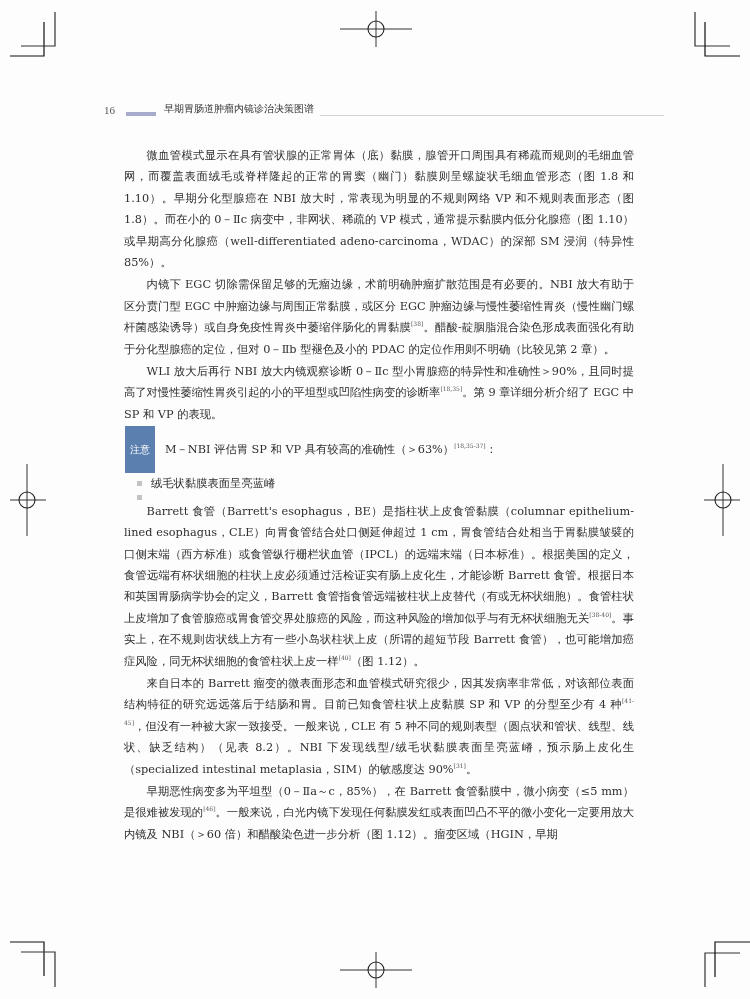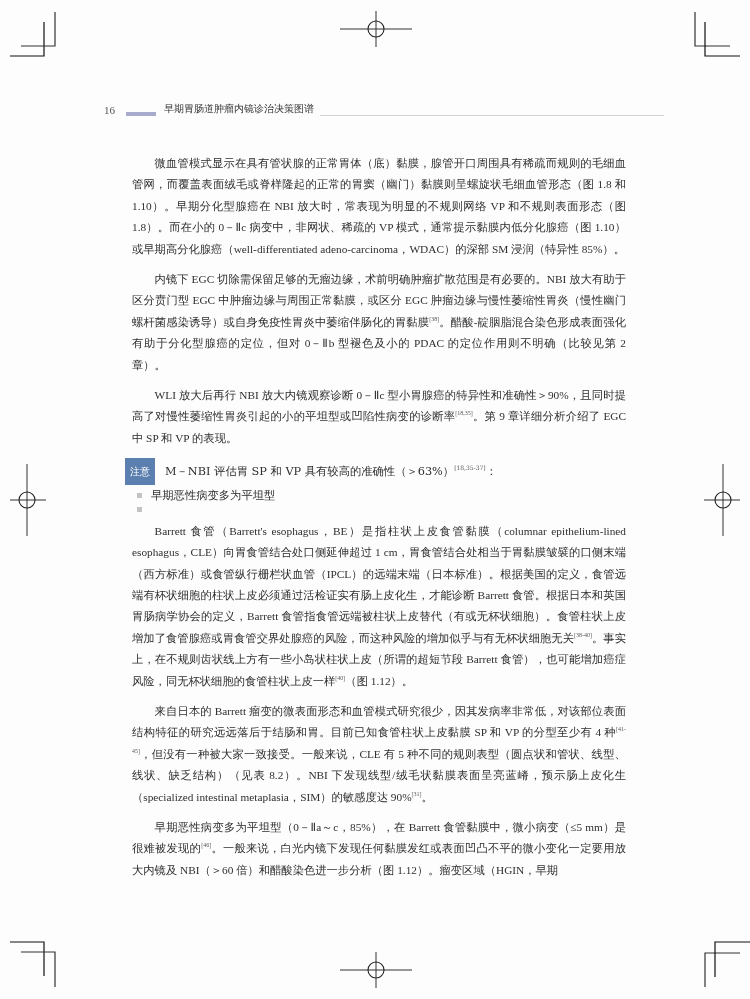--- a/index.html
+++ b/index.html
@@ -14,26 +14,26 @@
     display: flex; align-items: flex-end; font-size: 11px;
   }
   .page-num { font-family: "Liberation Serif", serif; color: #555; font-size: 11px; width: 22px; }
   .head-bar { width: 30px; height: 4px; background: #a9abcc; margin-right: 8px; }
   .head-title { font-family: Liberation Sans, sans-serif; font-size: 10px; color: #333; white-space: nowrap; }
   .head-line { flex: 1; height: 1px; background: #d2d2d2; margin-left: 6px; }
   .body-text {
     position: absolute; left: 123px; width: 512px; top: 144px;
     font-size: 11.3px; line-height: 21.4px; text-align: justify; color: #2e2e2e;
   }
-  .para { margin: 9px; text-indent: 2em; font-family: Liberation Serif, serif; }
+  .para { margin: 1px; text-indent: 2em; }
   .para sup { font-size: 6px; vertical-align: 5px; line-height: 0; color: #555; }
   .note { margin-top: 0; display: flex; align-items: center; }
   .note-badge {
     display: inline-block; background: #5b7fae; color: #fff; font-family: "DejaVu Sans", sans-serif;
-    font-size: 10px; padding: 6px 5px; height: 15px; line-height: 15px; margin-right: 10px; margin-left: 2px;
+    font-size: 10px; padding: 16px 5px; height: 15px; line-height: 15px; margin-right: 10px; margin-left: 2px;
   }
   .note-text sup { font-size: 6px; vertical-align: 5px; line-height: 0; color: #555; }
   .bullet-list { list-style: none; padding: 0; margin: 0 0 0 14px; }
   .bullet-list li { display: flex; align-items: center; }
   .bullet { display: inline-block; width: 5px; height: 5px; background: #c3c3c3; margin-right: 9px; }
   .section-heading {
     font-family: "DejaVu Sans", sans-serif; color: #4a6ea8; font-size: 11.5px;
     margin: 6px 0 10px 2px; line-height: 20px;
   }
   .section-heading .num { margin-right: 12px; }
@@ -97,21 +97,21 @@
     <span>WLI 放大后再行 NBI 放大内镜观察诊断 0－Ⅱc 型小胃腺癌的特异性和准确性＞90%，且同时提高了对慢性萎缩性胃炎引起的小的平坦型或凹陷性病变的诊断率</span><sup>[18,35]</sup><span>。第 9 章详细分析介绍了 EGC 中 SP 和 VP 的表现。</span>
   </p>
 
   <div class="note">
     <span class="note-badge">注意</span>
     <span class="note-text"><span>M－NBI 评估胃 SP 和 VP 具有较高的准确性（＞63%）</span><sup>[18,35-37]</sup><span>：</span></span>
   </div>
   <ul class="bullet-list">
     <li>
         <span class="bullet"></span>
-        <span>早期恶性病变多为平坦型</span>
+        <span>绒毛状黏膜表面呈亮蓝嵴</span>
       </li>
     <li>
         <span class="bullet"></span>
       </li>
   </ul>
 
 
   <p class="para">
     <span>Barrett 食管（Barrett's esophagus，BE）是指柱状上皮食管黏膜（columnar epithelium-lined esophagus，CLE）向胃食管结合处口侧延伸超过 1 cm，胃食管结合处相当于胃黏膜皱襞的口侧末端（西方标准）或食管纵行栅栏状血管（IPCL）的远端末端（日本标准）。根据美国的定义，食管远端有杯状细胞的柱状上皮必须通过活检证实有肠上皮化生，才能诊断 Barrett 食管。根据日本和英国胃肠病学协会的定义，Barrett 食管指食管远端被柱状上皮替代（有或无杯状细胞）。食管柱状上皮增加了食管腺癌或胃食管交界处腺癌的风险，而这种风险的增加似乎与有无杯状细胞无关</span><sup>[38-40]</sup><span>。事实上，在不规则齿状线上方有一些小岛状柱状上皮（所谓的超短节段 Barrett 食管），也可能增加癌症风险，同无杯状细胞的食管柱状上皮一样</span><sup>[40]</sup><span>（图 1.12）。</span>
   </p>

